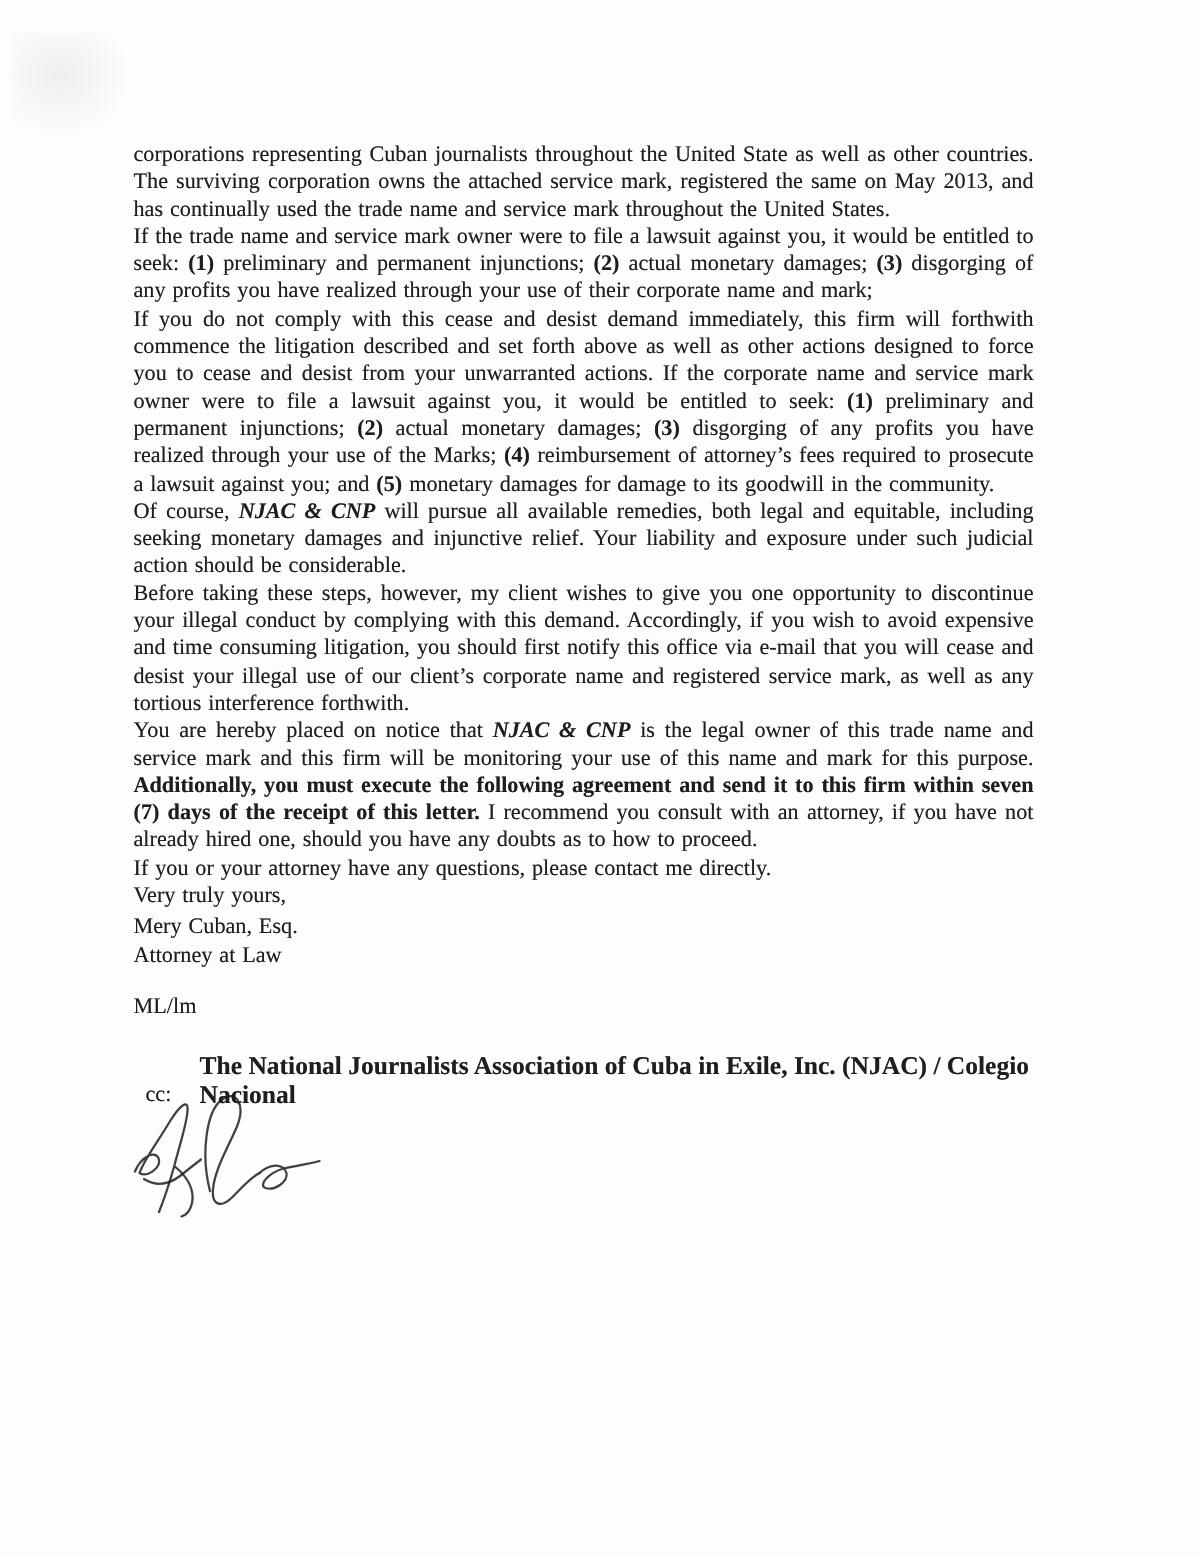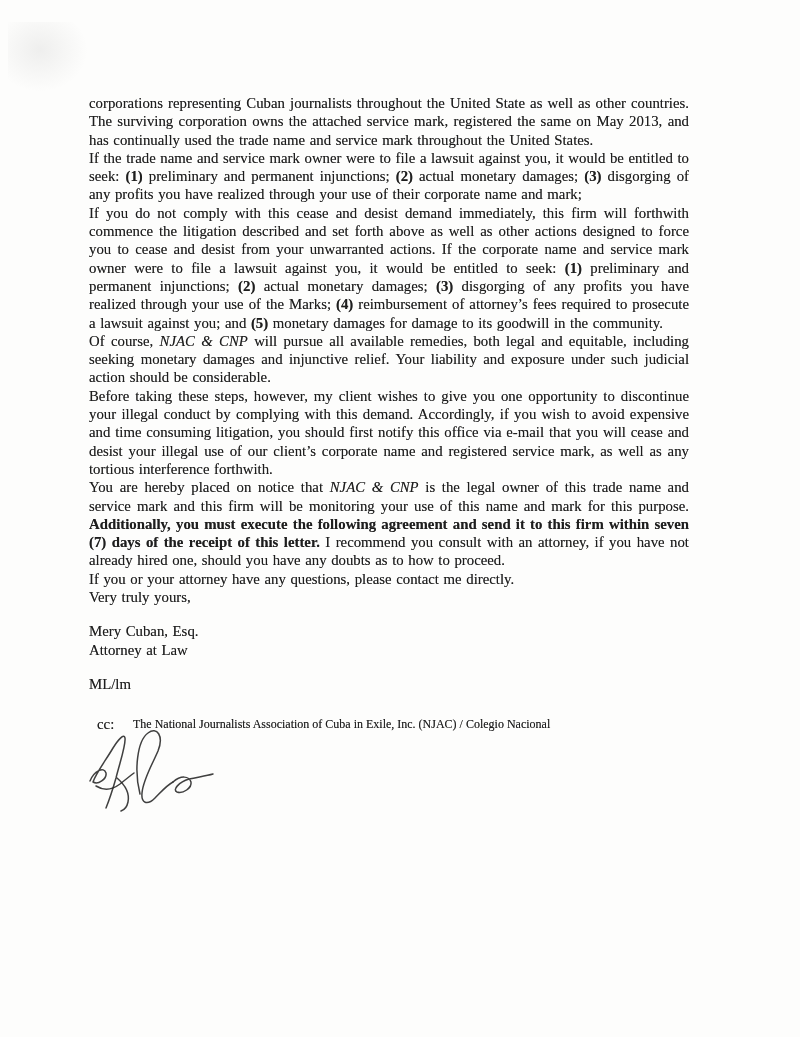--- a/index.html
+++ b/index.html
@@ -24,32 +24,32 @@
   .content {
     position: absolute; left: 89px; top: 94px; width: 600px;
   }
   .content p { margin: 0; }
   .para {
     font-size: 14.8px; line-height: 18.3px;
     text-align: justify; word-spacing: 0.9px;
     margin: 0 0 18.3px 0;
   }
   .seg-bold { font-weight: bold; }
-  .seg-bolditalic { font-weight: normal; font-style: italic; margin-top: 39px; }
+  .seg-bolditalic { font-weight: bold; font-style: italic; margin-top: 39px; }
   .line { font-size: 14.8px; line-height: 18.3px; }
   .closing { margin-top: 12px; }
   .sig-name { margin-top: 35px; }
   .sig-title { margin-top: 0; }
   .initials { margin-top: 15px; }
   .cc-block {
     margin-top: 22px; margin-left: 8px;
     display: flex; align-items: flex-end;
   }
   .cc-label { width: 36px; flex: none; }
-  .cc-content div { font-size: 12px; line-height: 18.3px; }
+  .cc-content div { font-size: 17px; line-height: 18.3px; font-weight: bold; }
   .signature-svg {
     position: absolute; left: 84px; top: 726px;
     width: 132px; height: 88px;
     pointer-events: none;
   }
   .signature-svg path {
     stroke: var(--ink, #2a2a2a); stroke-width: 1.5;
     fill: none; stroke-linecap: round; stroke-linejoin: round;
     opacity: 0.85;
   }
@@ -64,21 +64,21 @@
     <div>
         <p class="para"><span>corporations representing Cuban journalists throughout the United State as well as other countries. The surviving corporation owns the attached service mark, registered the same on May 2013, and has continually used the trade name and service mark throughout the United States.</span></p>
         <p class="para"><span>If the trade name and service mark owner were to file a lawsuit against you, it would be entitled to seek: </span><span class="seg-bold">(1)</span><span> preliminary and permanent injunctions; </span><span class="seg-bold">(2)</span><span> actual monetary damages; </span><span class="seg-bold">(3)</span><span> disgorging of any profits you have realized through your use of their corporate name and mark;</span></p>
         <p class="para"><span>If you do not comply with this cease and desist demand immediately, this firm will forthwith commence the litigation described and set forth above as well as other actions designed to force you to cease and desist from your unwarranted actions. If the corporate name and service mark owner were to file a lawsuit against you, it would be entitled to seek: </span><span class="seg-bold">(1)</span><span> preliminary and permanent injunctions; </span><span class="seg-bold">(2)</span><span> actual monetary damages; </span><span class="seg-bold">(3)</span><span> disgorging of any profits you have realized through your use of the Marks; </span><span class="seg-bold">(4)</span><span> reimbursement of attorney’s fees required to prosecute a lawsuit against you; and </span><span class="seg-bold">(5)</span><span> monetary damages for damage to its goodwill in the community.</span></p>
         <p class="para"><span>Of course, </span><span class="seg-bolditalic">NJAC &amp; CNP</span><span> will pursue all available remedies, both legal and equitable, including seeking monetary damages and injunctive relief. Your liability and exposure under such judicial action should be considerable.</span></p>
         <p class="para"><span>Before taking these steps, however, my client wishes to give you one opportunity to discontinue your illegal conduct by complying with this demand. Accordingly, if you wish to avoid expensive and time consuming litigation, you should first notify this office via e-mail that you will cease and desist your illegal use of our client’s corporate name and registered service mark, as well as any tortious interference forthwith.</span></p>
         <p class="para"><span>You are hereby placed on notice that </span><span class="seg-bolditalic">NJAC &amp; CNP</span><span> is the legal owner of this trade name and service mark and this firm will be monitoring your use of this name and mark for this purpose. </span><span class="seg-bold">Additionally, you must execute the following agreement and send it to this firm within seven (7) days of the receipt of this letter.</span><span> I recommend you consult with an attorney, if you have not already hired one, should you have any doubts as to how to proceed.</span></p>
         <p class="para"><span>If you or your attorney have any questions, please contact me directly.</span></p>
       </div>
 
-    <p class="para closing line" style="margin-bottom:16px;">Very truly yours,</p>
+    <p class="para closing line" style="margin-bottom:3px;">Very truly yours,</p>
 
     <p class="para sig-name line" style="margin-bottom:0;">Mery Cuban, Esq.</p>
 
     <p class="para sig-title line" style="margin-bottom:16px;">Attorney at Law</p>
 
     <p class="para initials line" style="margin-bottom:0;">ML/lm</p>
 
     <div class="cc-block">
       <span class="cc-label line">cc:</span>
       <div class="cc-content">

